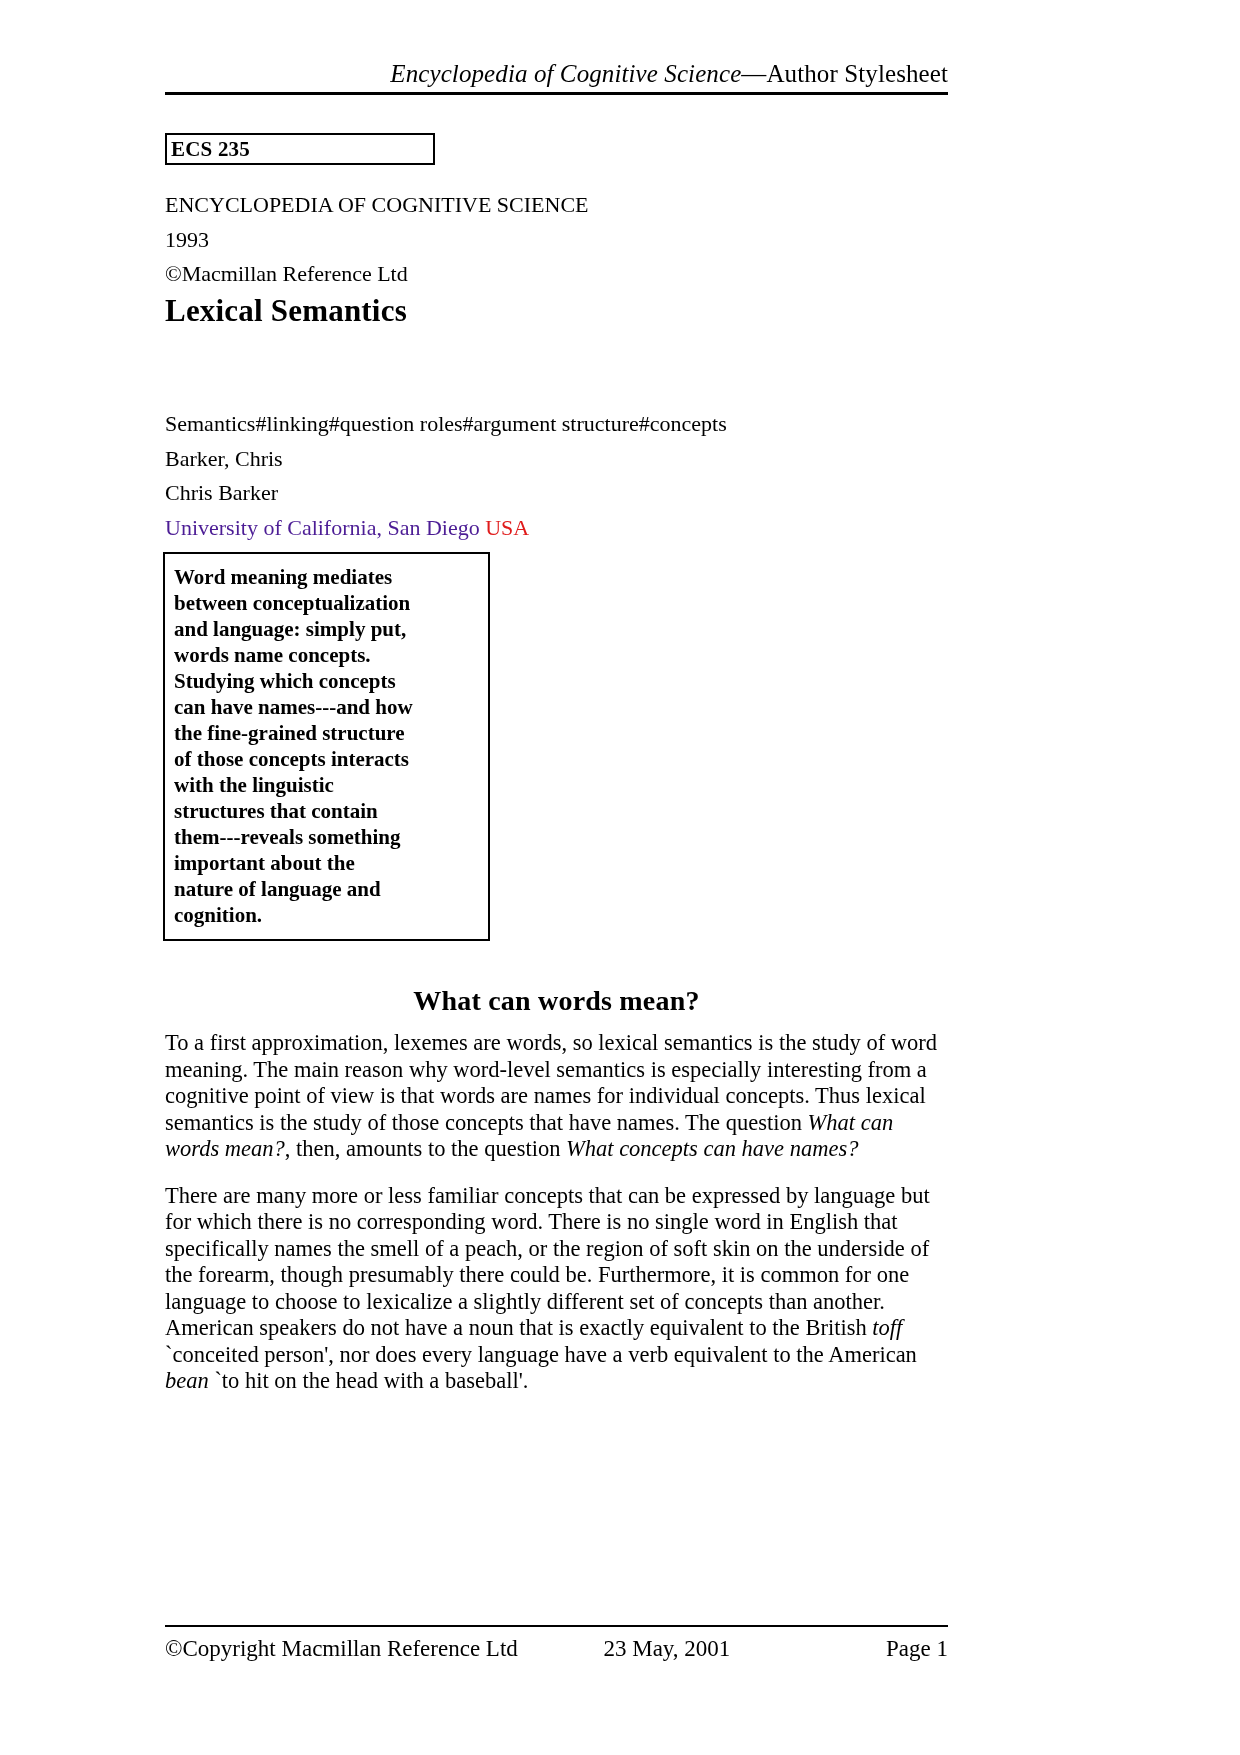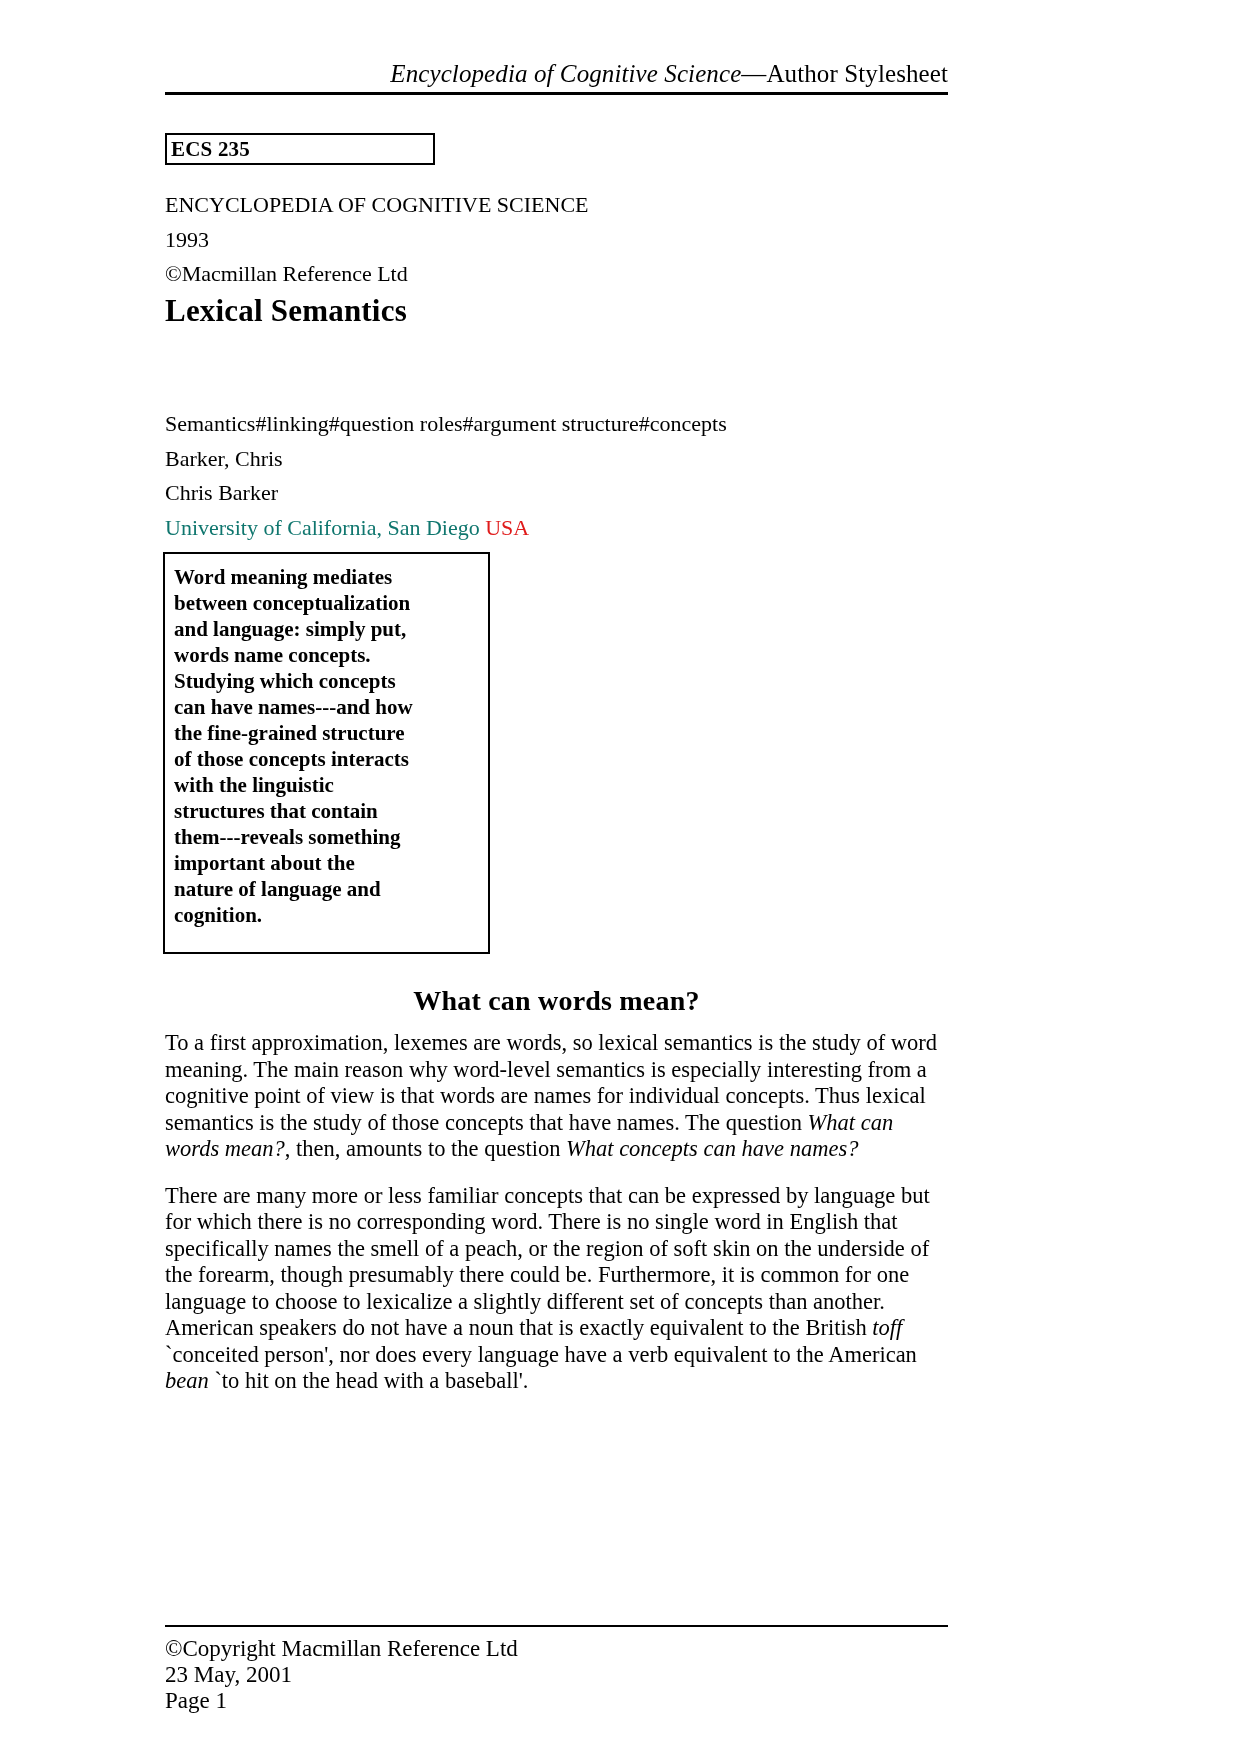--- a/index.html
+++ b/index.html
@@ -91,33 +91,33 @@
     position: absolute;
     left: 165px;
     top: 407px;
     width: 800px;
   }
   .author-line {
     font-size: 22px;
     line-height: 34.5px;
     white-space: nowrap;
   }
-  .affil-inst { color: #0f766e; }
+  .affil-inst { color: #4c1d95; }
   .affil-country { color: #e01b1b; }
 
   
   .abstract-box {
     position: absolute;
     left: 163px;
     top: 552px;
     width: 327px;
     min-height: 366px;
     border: 2px solid #000000;
     box-sizing: border-box;
-    padding: 10px 8px 24px 9px;
+    padding: 10px 8px 11px 9px;
   }
   .abstract-text {
     font-weight: bold;
     font-size: 21px;
     line-height: 26px;
     white-space: pre-line;
   }
 
   
   .section-heading {
@@ -156,21 +156,20 @@
   .footer-rule {
     border-bottom: 2px solid #000000;
     width: 100%;
   }
   .footer-row {
     margin-top: 9px;
     display: flex;
     justify-content: space-between;
     align-items: baseline;
     font-size: 23px;
-    flex-direction: column;
   }
   .footer-left { }
   .footer-center { margin-right: 70px; }
   .footer-right { }
 </style>
 </head>
 <body>
 
 <div class="page">
 

